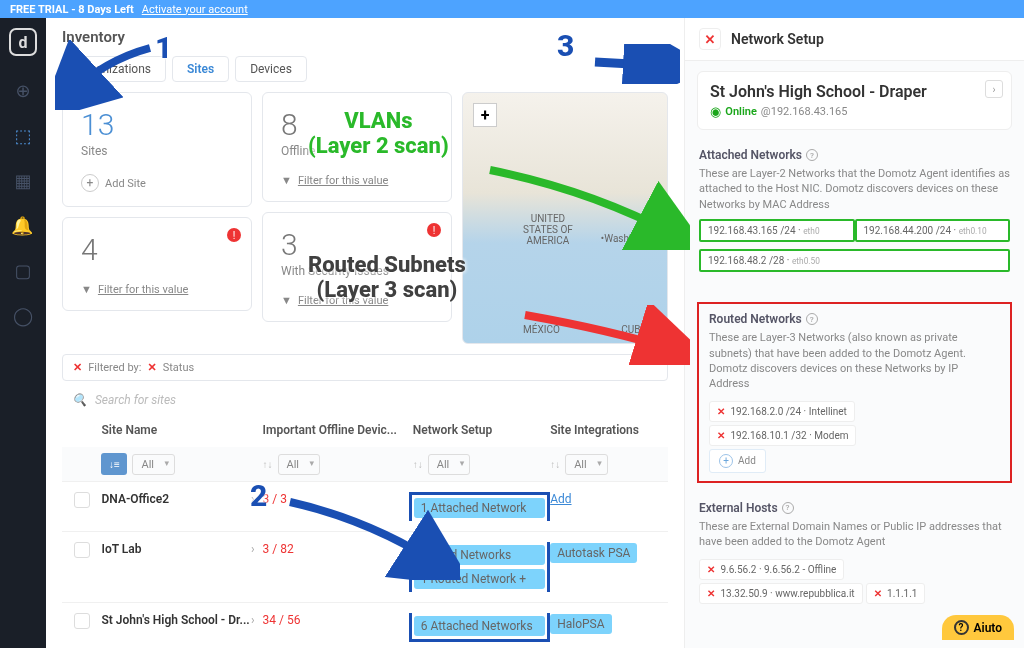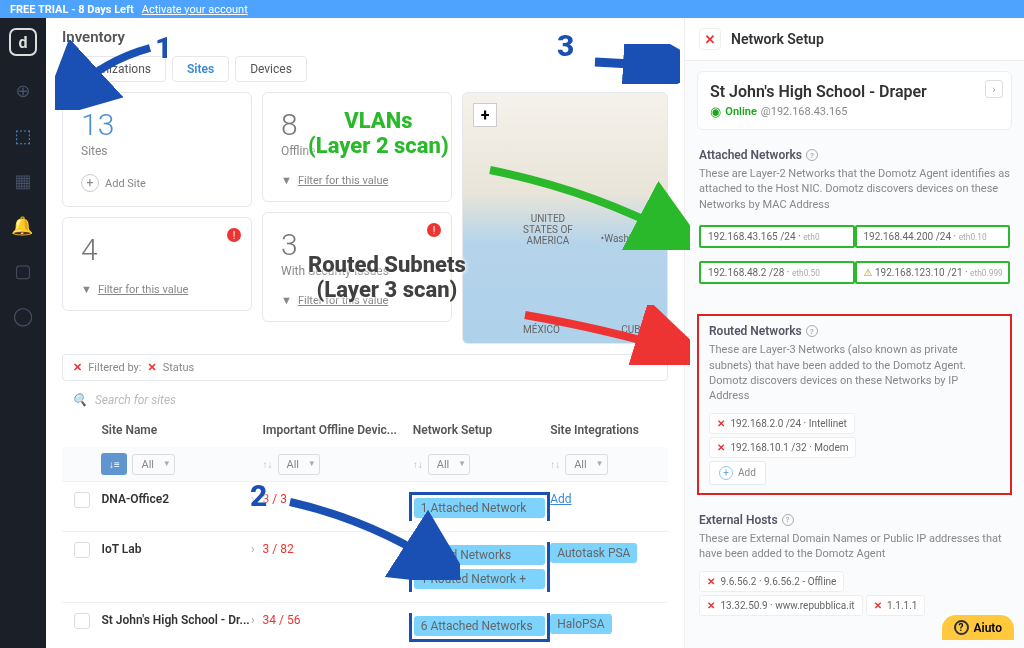--- a/index.html
+++ b/index.html
@@ -61,21 +61,21 @@
 .site-block { background: #fff; margin: 10px 12px; padding: 10px 12px; border-radius: 6px; border: 1px solid #eee; position: relative; }
 .site-block .nm { font-weight: 600; color: #333; font-size: 16px; }
 .site-block .status { font-size: 11px; color: #888; margin-top: 3px; display: flex; align-items: center; gap: 4px; }
 .site-block .online-ic { color: #1aa61a; font-size: 13px; }
 .site-block .online-txt { color: #1aa61a; font-weight: 600; }
 .site-block .expand { position: absolute; right: 8px; top: 8px; width: 18px; height: 18px; border: 1px solid #ddd; border-radius: 3px; display: flex; align-items: center; justify-content: center; font-size: 10px; color: #999; cursor: pointer; }
 .section { padding: 8px 14px; }
 .section h4 { font-size: 12px; color: #556; font-weight: 600; display: flex; align-items: center; gap: 4px; }
 .help-ic { width: 12px; height: 12px; border: 1px solid #aaa; border-radius: 50%; display: inline-flex; align-items: center; justify-content: center; font-size: 8px; color: #aaa; }
 .section p { font-size: 11px; color: #888; margin-top: 4px; line-height: 1.4; }
-.net-row { display: flex; margin-top: 13px; }
+.net-row { display: flex; margin-top: 7px; }
 .net-chip { border: 2px solid #2ab92a; background: #fff; font-size: 10px; color: #666; padding: 4px 7px; border-radius: 2px; flex: 1; white-space: nowrap; overflow: hidden; }
 .net-chip small { color: #aaa; }
 .routed-box { border: 2px solid #d22; padding: 8px 10px; margin: 22px 12px 10px 12px; }
 .routed-box .section { padding: 0; }
 .routed-chip { border: 1px solid #eee; background: #fff; font-size: 10px; color: #666; padding: 4px 7px; border-radius: 3px; display: inline-flex; align-items: center; gap: 5px; margin: 3px 3px 0 0; }
 .routed-chip .rx { color: #e33; font-weight: bold; }
 .add-chip { border: 1px solid #e0ecf7; background: #fff; font-size: 10px; color: #888; padding: 4px 9px; border-radius: 3px; display: inline-flex; align-items: center; gap: 5px; margin-top: 3px; cursor: pointer; }
 .add-chip .plus-c { width: 14px; height: 14px; border-radius: 50%; border: 1px solid #9cc3e8; display: inline-flex; align-items: center; justify-content: center; font-size: 10px; color: #6ba6dc; }
 
 .overlay-text { position: absolute; font-weight: 800; pointer-events: none; text-shadow: 0 0 4px #fff, 0 0 4px #fff; }
@@ -280,21 +280,20 @@
           <span class="help-ic">?</span>
         </h4>
       <p>These are Layer-2 Networks that the Domotz Agent identifies as attached to the Host NIC. Domotz discovers devices on these Networks by MAC Address</p>
       <div id="attached-grid">
           <div class="net-row">
             <div class="net-chip">192.168.43.165 /24 · <small>eth0</small></div>
             <div class="net-chip">192.168.44.200 /24 · <small>eth0.10</small></div>
           </div>
           <div class="net-row">
             <div class="net-chip">192.168.48.2 /28 · <small>eth0.50</small></div>
-            <div class="net-chip"><span style="color:#c90;">⚠</span> 192.168.123.10 /21 · <small>eth0.999</small></div>
           </div>
         </div>
     </div>
 
     <div class="routed-box">
       <div class="section">
         <h4>
             <span>Routed Networks</span>
             <span class="help-ic">?</span>
           </h4>

